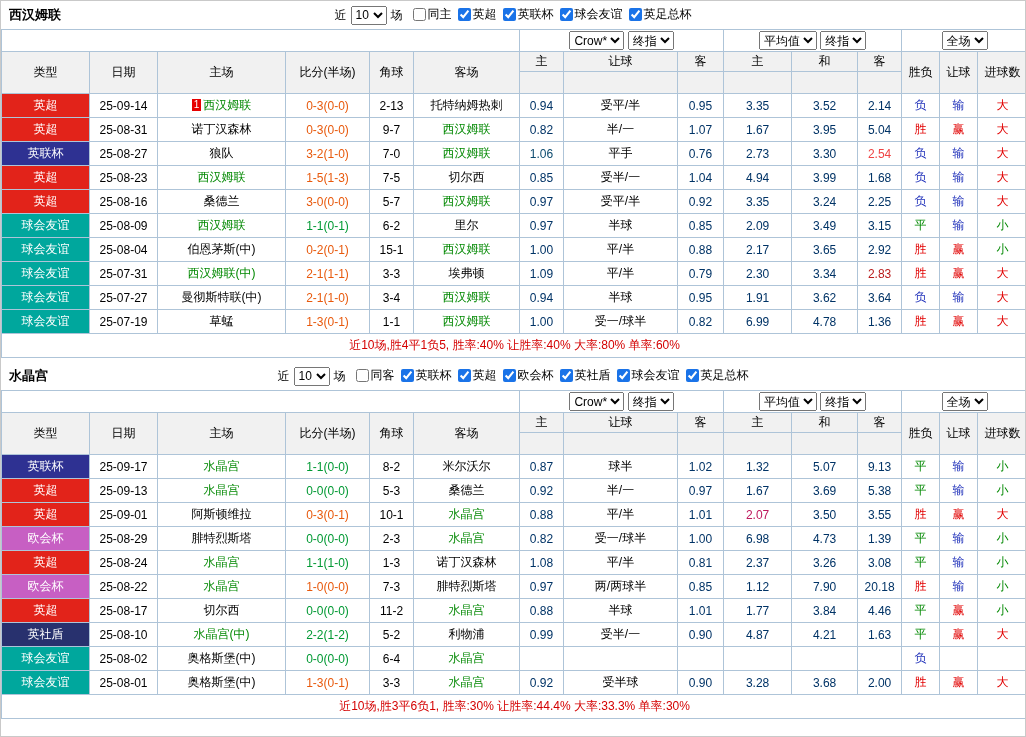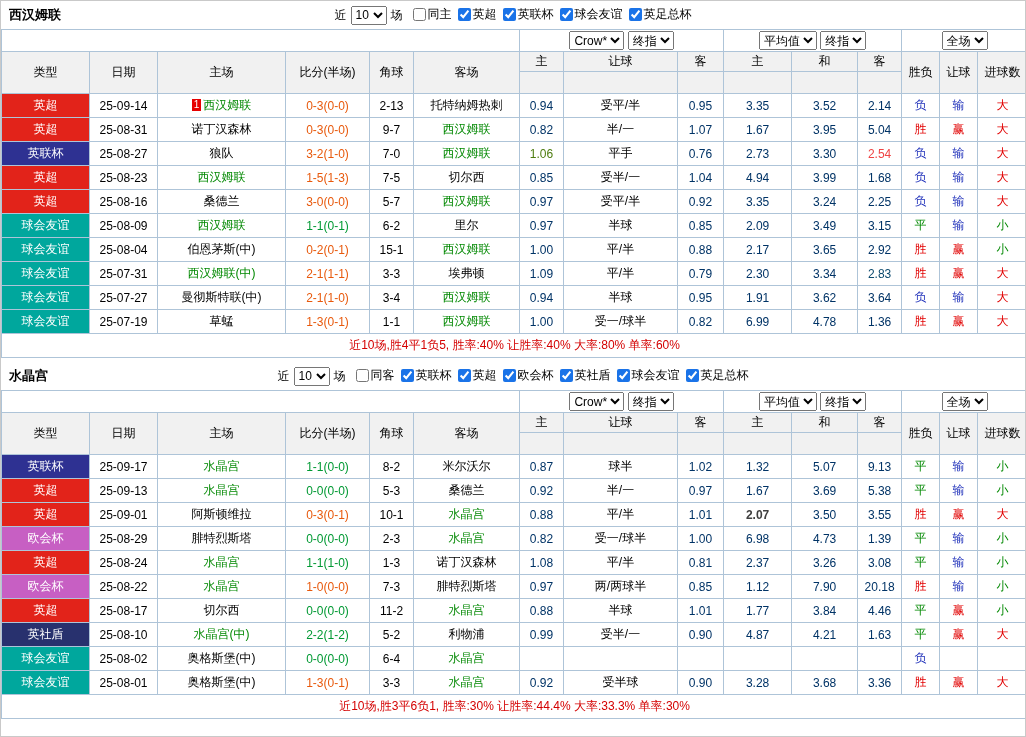--- a/index.html
+++ b/index.html
@@ -164,21 +164,21 @@
             <td style="color: rgb(225, 0, 0);">赢</td>
             <td style="color: rgb(225, 0, 0);">大</td>
           </tr>
           <tr>
             <td class="type" style="background: rgb(46, 49, 146);">英联杯</td>
             <td>25-08-27</td>
             <td><span>狼队</span></td>
             <td style="color: rgb(232, 89, 12);">3-2(1-0)</td>
             <td>7-0</td>
             <td><span style="color: rgb(0, 136, 0);">西汉姆联</span></td>
-            <td style="color: #4d7c0f;">1.06</td>
+            <td style="color: #0c4a6e;">1.06</td>
             <td>平手</td>
             <td style="color: rgb(0, 51, 102);">0.76</td>
             <td style="color: rgb(0, 51, 102);">2.73</td>
             <td style="color: rgb(0, 51, 102);">3.30</td>
             <td style="color: #ef4444;">2.54</td>
             <td style="color: rgb(34, 51, 187);">负</td>
             <td style="color: rgb(34, 51, 187);">输</td>
             <td style="color: rgb(225, 0, 0);">大</td>
           </tr>
           <tr>
@@ -254,21 +254,21 @@
             <td>25-07-31</td>
             <td><span style="color: rgb(0, 136, 0);">西汉姆联(中)</span></td>
             <td style="color: rgb(232, 89, 12);">2-1(1-1)</td>
             <td>3-3</td>
             <td><span>埃弗顿</span></td>
             <td style="color: rgb(0, 51, 102);">1.09</td>
             <td>平/半</td>
             <td style="color: rgb(0, 51, 102);">0.79</td>
             <td style="color: rgb(0, 51, 102);">2.30</td>
             <td style="color: rgb(0, 51, 102);">3.34</td>
-            <td style="color: #0c4a6e;">2.83</td>
+            <td style="color: #b91c1c;">2.83</td>
             <td style="color: rgb(225, 0, 0);">胜</td>
             <td style="color: rgb(225, 0, 0);">赢</td>
             <td style="color: rgb(225, 0, 0);">大</td>
           </tr>
           <tr>
             <td class="type" style="background: rgb(0, 167, 157);">球会友谊</td>
             <td>25-07-27</td>
             <td><span>曼彻斯特联(中)</span></td>
             <td style="color: rgb(232, 89, 12);">2-1(1-0)</td>
             <td>3-4</td>
@@ -437,21 +437,21 @@
           <tr>
             <td class="type" style="background: rgb(226, 35, 26);">英超</td>
             <td>25-09-01</td>
             <td><span>阿斯顿维拉</span></td>
             <td style="color: rgb(232, 89, 12);">0-3(0-1)</td>
             <td>10-1</td>
             <td><span style="color: rgb(0, 136, 0);">水晶宫</span></td>
             <td style="color: rgb(0, 51, 102);">0.88</td>
             <td>平/半</td>
             <td style="color: rgb(0, 51, 102);">1.01</td>
-            <td style="color: #404040; font-weight: bold;">2.07</td>
+            <td style="color: #be185d;">2.07</td>
             <td style="color: rgb(0, 51, 102);">3.50</td>
             <td style="color: rgb(0, 51, 102);">3.55</td>
             <td style="color: rgb(225, 0, 0);">胜</td>
             <td style="color: rgb(225, 0, 0);">赢</td>
             <td style="color: rgb(225, 0, 0);">大</td>
           </tr>
           <tr>
             <td class="type" style="background: rgb(199, 95, 195);">欧会杯</td>
             <td>25-08-29</td>
             <td><span>腓特烈斯塔</span></td>
@@ -558,21 +558,21 @@
             <td>25-08-01</td>
             <td><span>奥格斯堡(中)</span></td>
             <td style="color: rgb(232, 89, 12);">1-3(0-1)</td>
             <td>3-3</td>
             <td><span style="color: rgb(0, 136, 0);">水晶宫</span></td>
             <td style="color: rgb(0, 51, 102);">0.92</td>
             <td>受半球</td>
             <td style="color: rgb(0, 51, 102);">0.90</td>
             <td style="color: rgb(0, 51, 102);">3.28</td>
             <td style="color: rgb(0, 51, 102);">3.68</td>
-            <td style="color: rgb(0, 51, 102);">3.36</td>
+            <td style="color: rgb(0, 51, 102);">2.00</td>
             <td style="color: rgb(225, 0, 0);">胜</td>
             <td style="color: rgb(225, 0, 0);">赢</td>
             <td style="color: rgb(225, 0, 0);">大</td>
           </tr>
         </tbody>
       <tbody>
         <tr class="r-sum">
           <td colspan="15" class="summary">近10场,胜3平6负1, 胜率:30% 让胜率:44.4% 大率:33.3% 单率:30%</td>
         </tr>
       </tbody>

